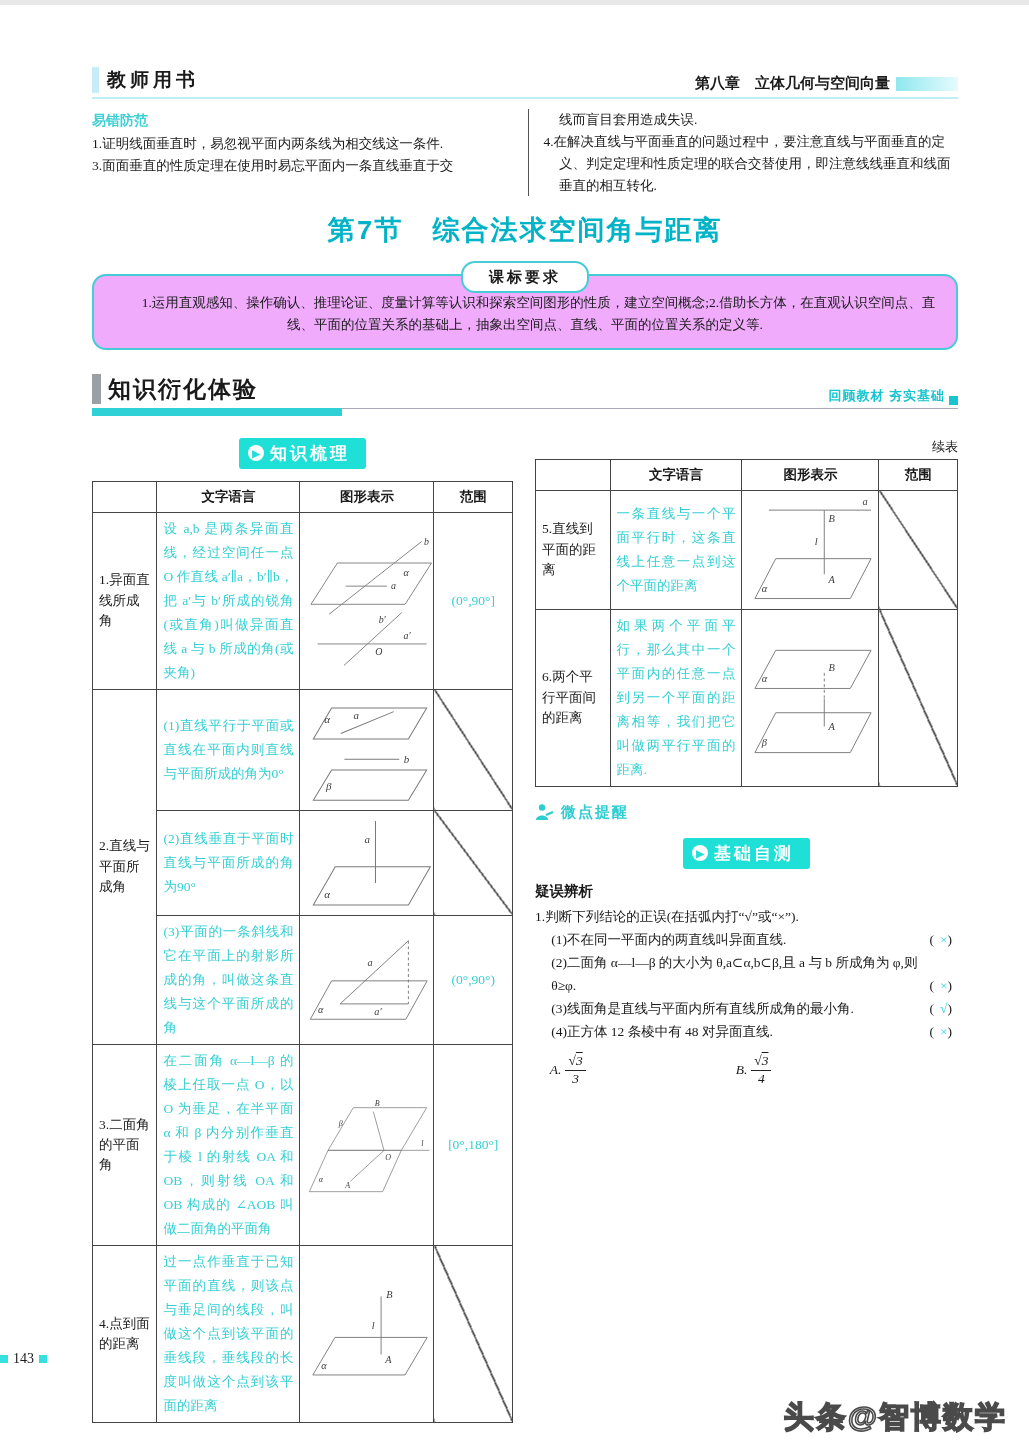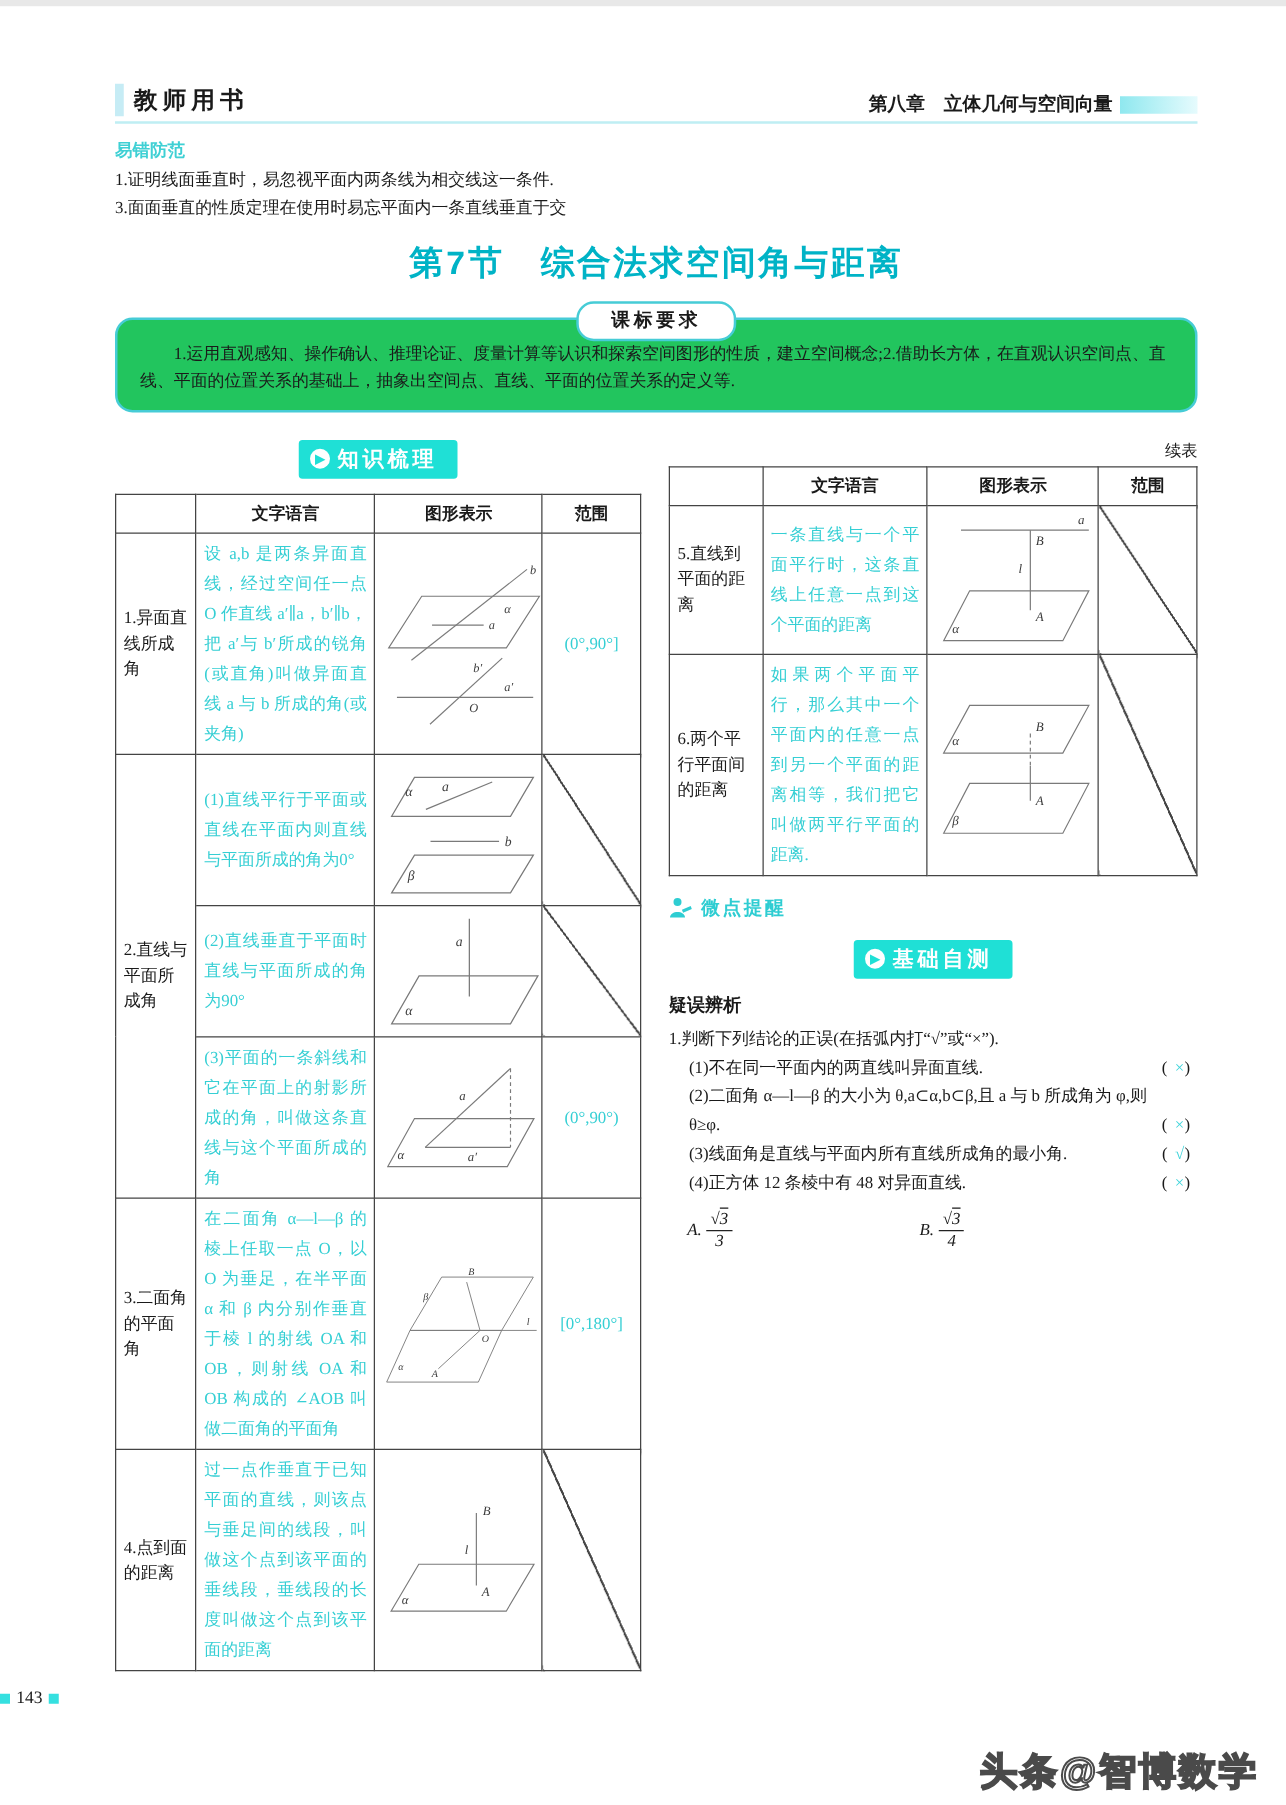--- a/index.html
+++ b/index.html
@@ -22,22 +22,22 @@
   .notes-right{width:422px;border-left:1px solid #555;padding-left:14px;}
   .notes-title{color:#3fd0d4;font-family:"Liberation Sans",sans-serif;font-weight:bold;font-size:14px;margin-bottom:1px;}
   .nitem{padding-left:1.15em;text-indent:-1.15em;}
   .ncont{padding-left:1.15em;}
 
   
   .sec-title{text-align:center;margin:16px 0 10px 0;color:#00b3c6;
              font-family:Liberation Mono, monospace;font-weight:bold;font-size:27px;letter-spacing:2px;}
 
   
-  .curr{position:relative;border:2px solid #46ccd6;border-radius:14px;background:#22c55e;
-        margin-top:26px;padding:16px 18px 12px 18px;font-size:13.5px;line-height:1.6;}
+  .curr{position:relative;border:2px solid #46ccd6;border-radius:14px;background:#f0abfc;
+        margin-top:26px;padding:16px 18px 12px 18px;font-size:13.5px;line-height:1.6;text-align:center;}
   .curr-tab{position:absolute;top:-15px;left:50%;transform:translateX(-50%);
             background:#fff;border:2px solid #46ccd6;border-radius:14px;padding:2px 26px;
             font-family:"Liberation Sans",sans-serif;font-weight:bold;font-size:15px;letter-spacing:3px;}
   .curr-text{text-indent:2em;}
 
   
   .banner{margin-top:24px;position:relative;}
   .banner-row{display:flex;align-items:flex-end;justify-content:space-between;}
   .banner-left{display:flex;align-items:center;gap:7px;}
   .banner-gray{width:9px;height:30px;background:#9aa0a4;}
@@ -124,29 +124,49 @@
       <div class="hdr-grad"></div>
     </div>
   </div>
 
   <div class="notes">
     <div class="notes-left">
       <div class="notes-title">易错防范</div>
       <div class="nitem">1.证明线面垂直时，易忽视平面内两条线为相交线这一条件.</div>
       <div class="nitem">3.面面垂直的性质定理在使用时易忘平面内一条直线垂直于交</div>
     </div>
+    <div class="notes-right">
+      <div class="ncont">线而盲目套用造成失误.</div>
+      <div class="nitem">4.在解决直线与平面垂直的问题过程中，要注意直线与平面垂直的定义、判定定理和性质定理的联合交替使用，即注意线线垂直和线面垂直的相互转化.</div>
+    </div>
   </div>
 
   <div class="sec-title">第7节　综合法求空间角与距离</div>
 
   <div class="curr">
     <div class="curr-tab">课标要求</div>
     <div class="curr-text">1.运用直观感知、操作确认、推理论证、度量计算等认识和探索空间图形的性质，建立空间概念;2.借助长方体，在直观认识空间点、直线、平面的位置关系的基础上，抽象出空间点、直线、平面的位置关系的定义等.</div>
   </div>
 
+  <div class="banner">
+    <div class="banner-row">
+      <div class="banner-left">
+        <div class="banner-gray"></div>
+        <div class="banner-title">知识衍化体验</div>
+      </div>
+      <div class="banner-note">
+        <span>回顾教材 夯实基础</span>
+        <span class="banner-sq"></span>
+      </div>
+    </div>
+    <div class="banner-under">
+      <div class="bu-cyan"></div>
+      <div class="bu-line"></div>
+    </div>
+  </div>
 
   <div class="cols">
 
     <div class="col-l">
       <div class="badge-center">
         <span class="badge">
           <span class="play">▶</span>
           <span>知识梳理</span>
         </span>
       </div>

